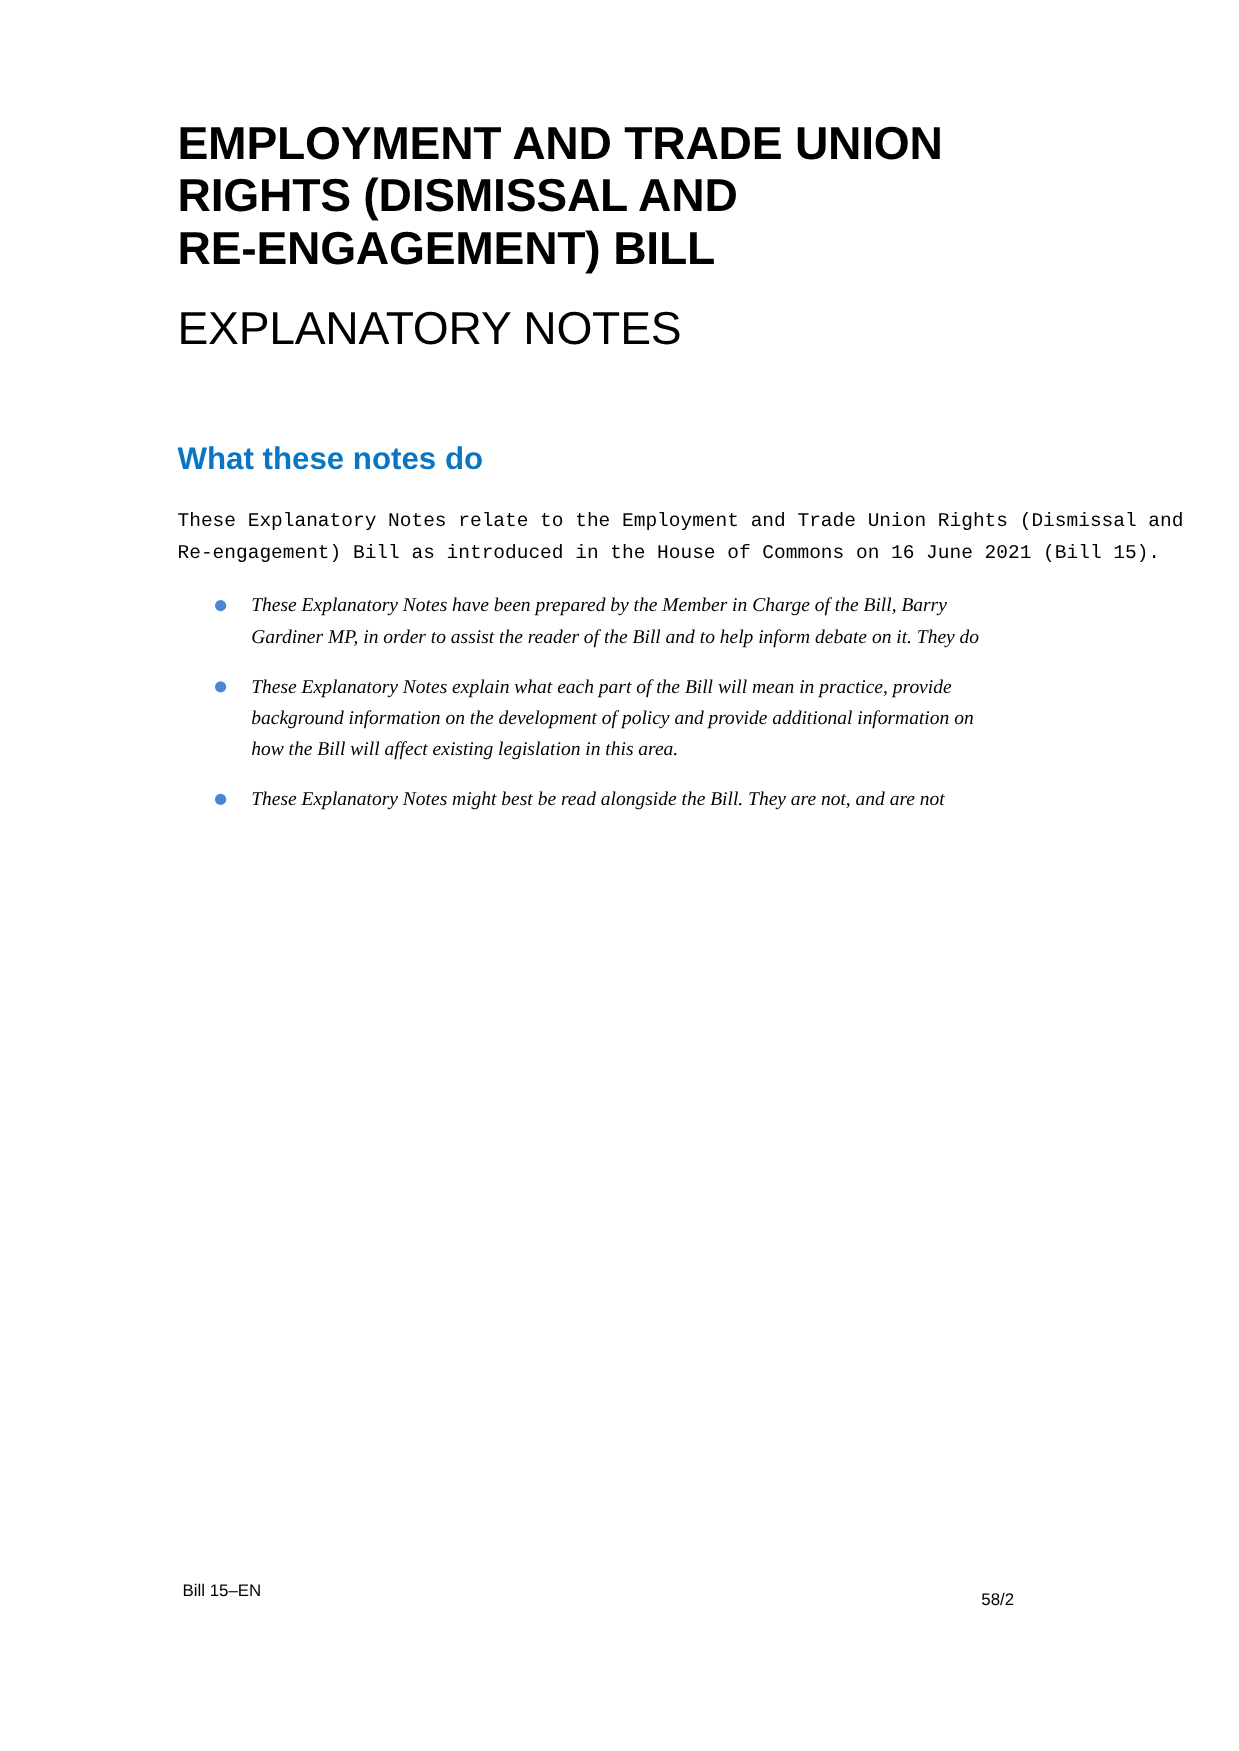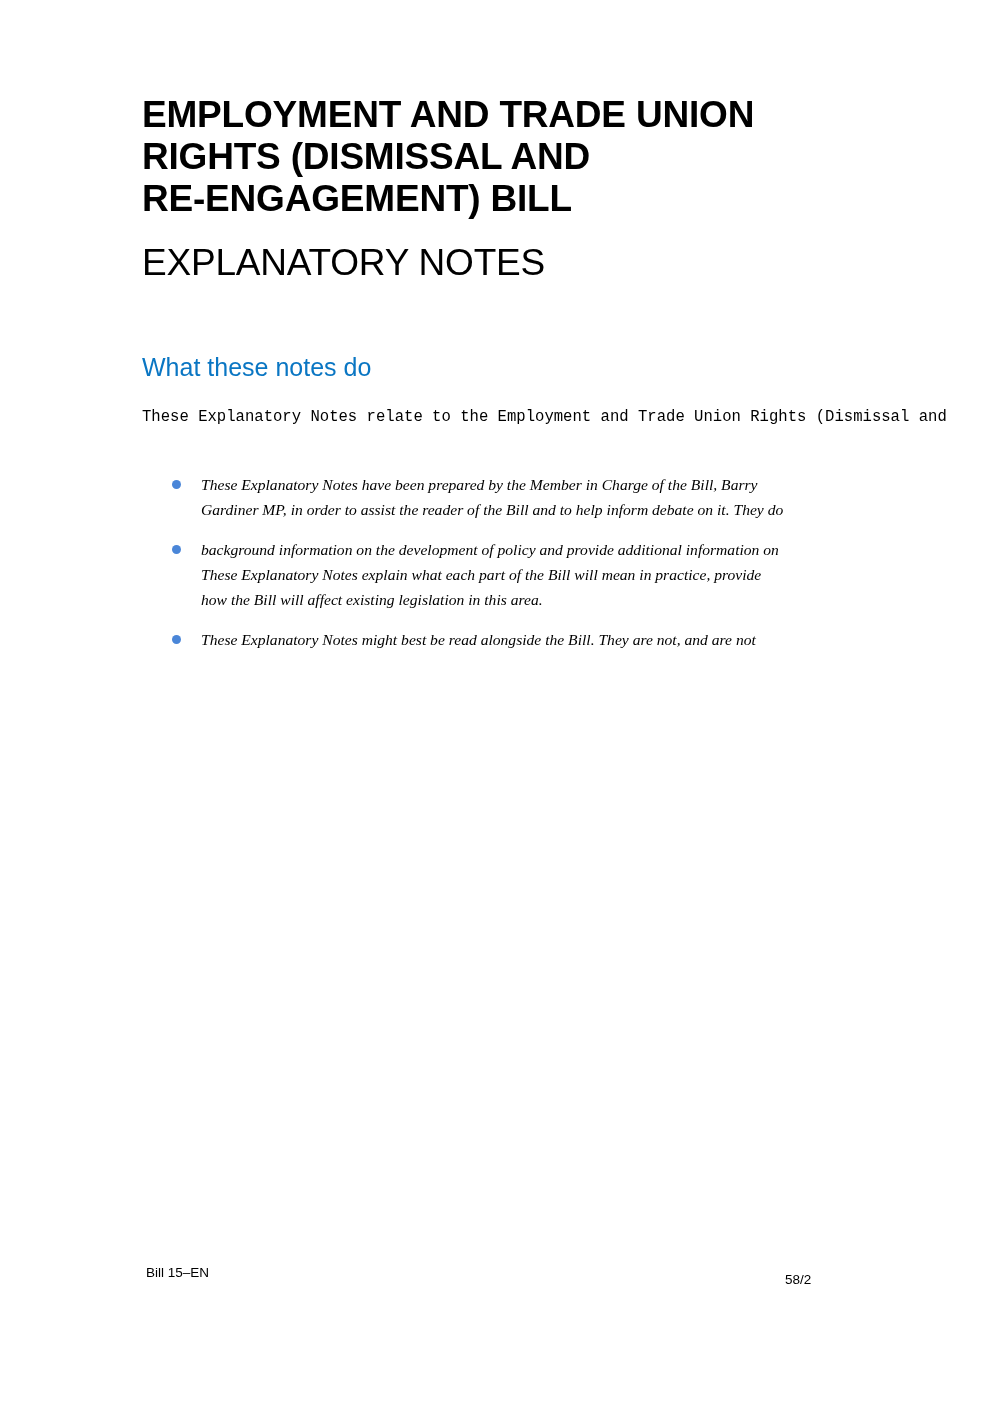--- a/index.html
+++ b/index.html
@@ -47,21 +47,21 @@
       letter-spacing: -0.2px;
       color: #000000;
       white-space: nowrap;
     }
     .section-heading {
       position: absolute;
       left: 142px;
       top: 351px;
       margin: 0;
       font-family: "Liberation Sans", sans-serif;
-      font-weight: normal;
+      font-weight: bold;
       font-size: 25px;
       line-height: 32px;
       color: #0a76c3;
       white-space: nowrap;
     }
     .intro {
       position: absolute;
       left: 142px;
       top: 405px;
       width: 700px;
@@ -133,32 +133,33 @@
     <span class="line">RIGHTS (DISMISSAL AND</span>
     <span class="line">RE-ENGAGEMENT) BILL</span>
   </h1>
 
   <h2 class="subtitle">EXPLANATORY NOTES</h2>
 
   <h3 class="section-heading">What these notes do</h3>
 
   <p class="intro">
     <span class="line">These Explanatory Notes relate to the Employment and Trade Union Rights (Dismissal and</span>
+    <span class="line">Re-engagement) Bill as introduced in the House of Commons on 16 June 2021 (Bill 15).</span>
   </p>
 
   <ul class="bullets">
     <li class="bullet-item">
       <span class="bullet-dot"></span>
       <span class="line">These Explanatory Notes have been prepared by the Member in Charge of the Bill, Barry</span>
       <span class="line">Gardiner MP, in order to assist the reader of the Bill and to help inform debate on it. They do</span>
     </li>
     <li class="bullet-item">
       <span class="bullet-dot"></span>
+      <span class="line">These Explanatory Notes explain what each part of the Bill will mean in practice, provide</span>
       <span class="line">background information on the development of policy and provide additional information on</span>
-      <span class="line">These Explanatory Notes explain what each part of the Bill will mean in practice, provide</span>
       <span class="line">how the Bill will affect existing legislation in this area.</span>
     </li>
     <li class="bullet-item">
       <span class="bullet-dot"></span>
       <span class="line">These Explanatory Notes might best be read alongside the Bill. They are not, and are not</span>
     </li>
   </ul>
 
   <div class="footer-left">Bill 15–EN</div>
   <div class="footer-right">58/2</div>

